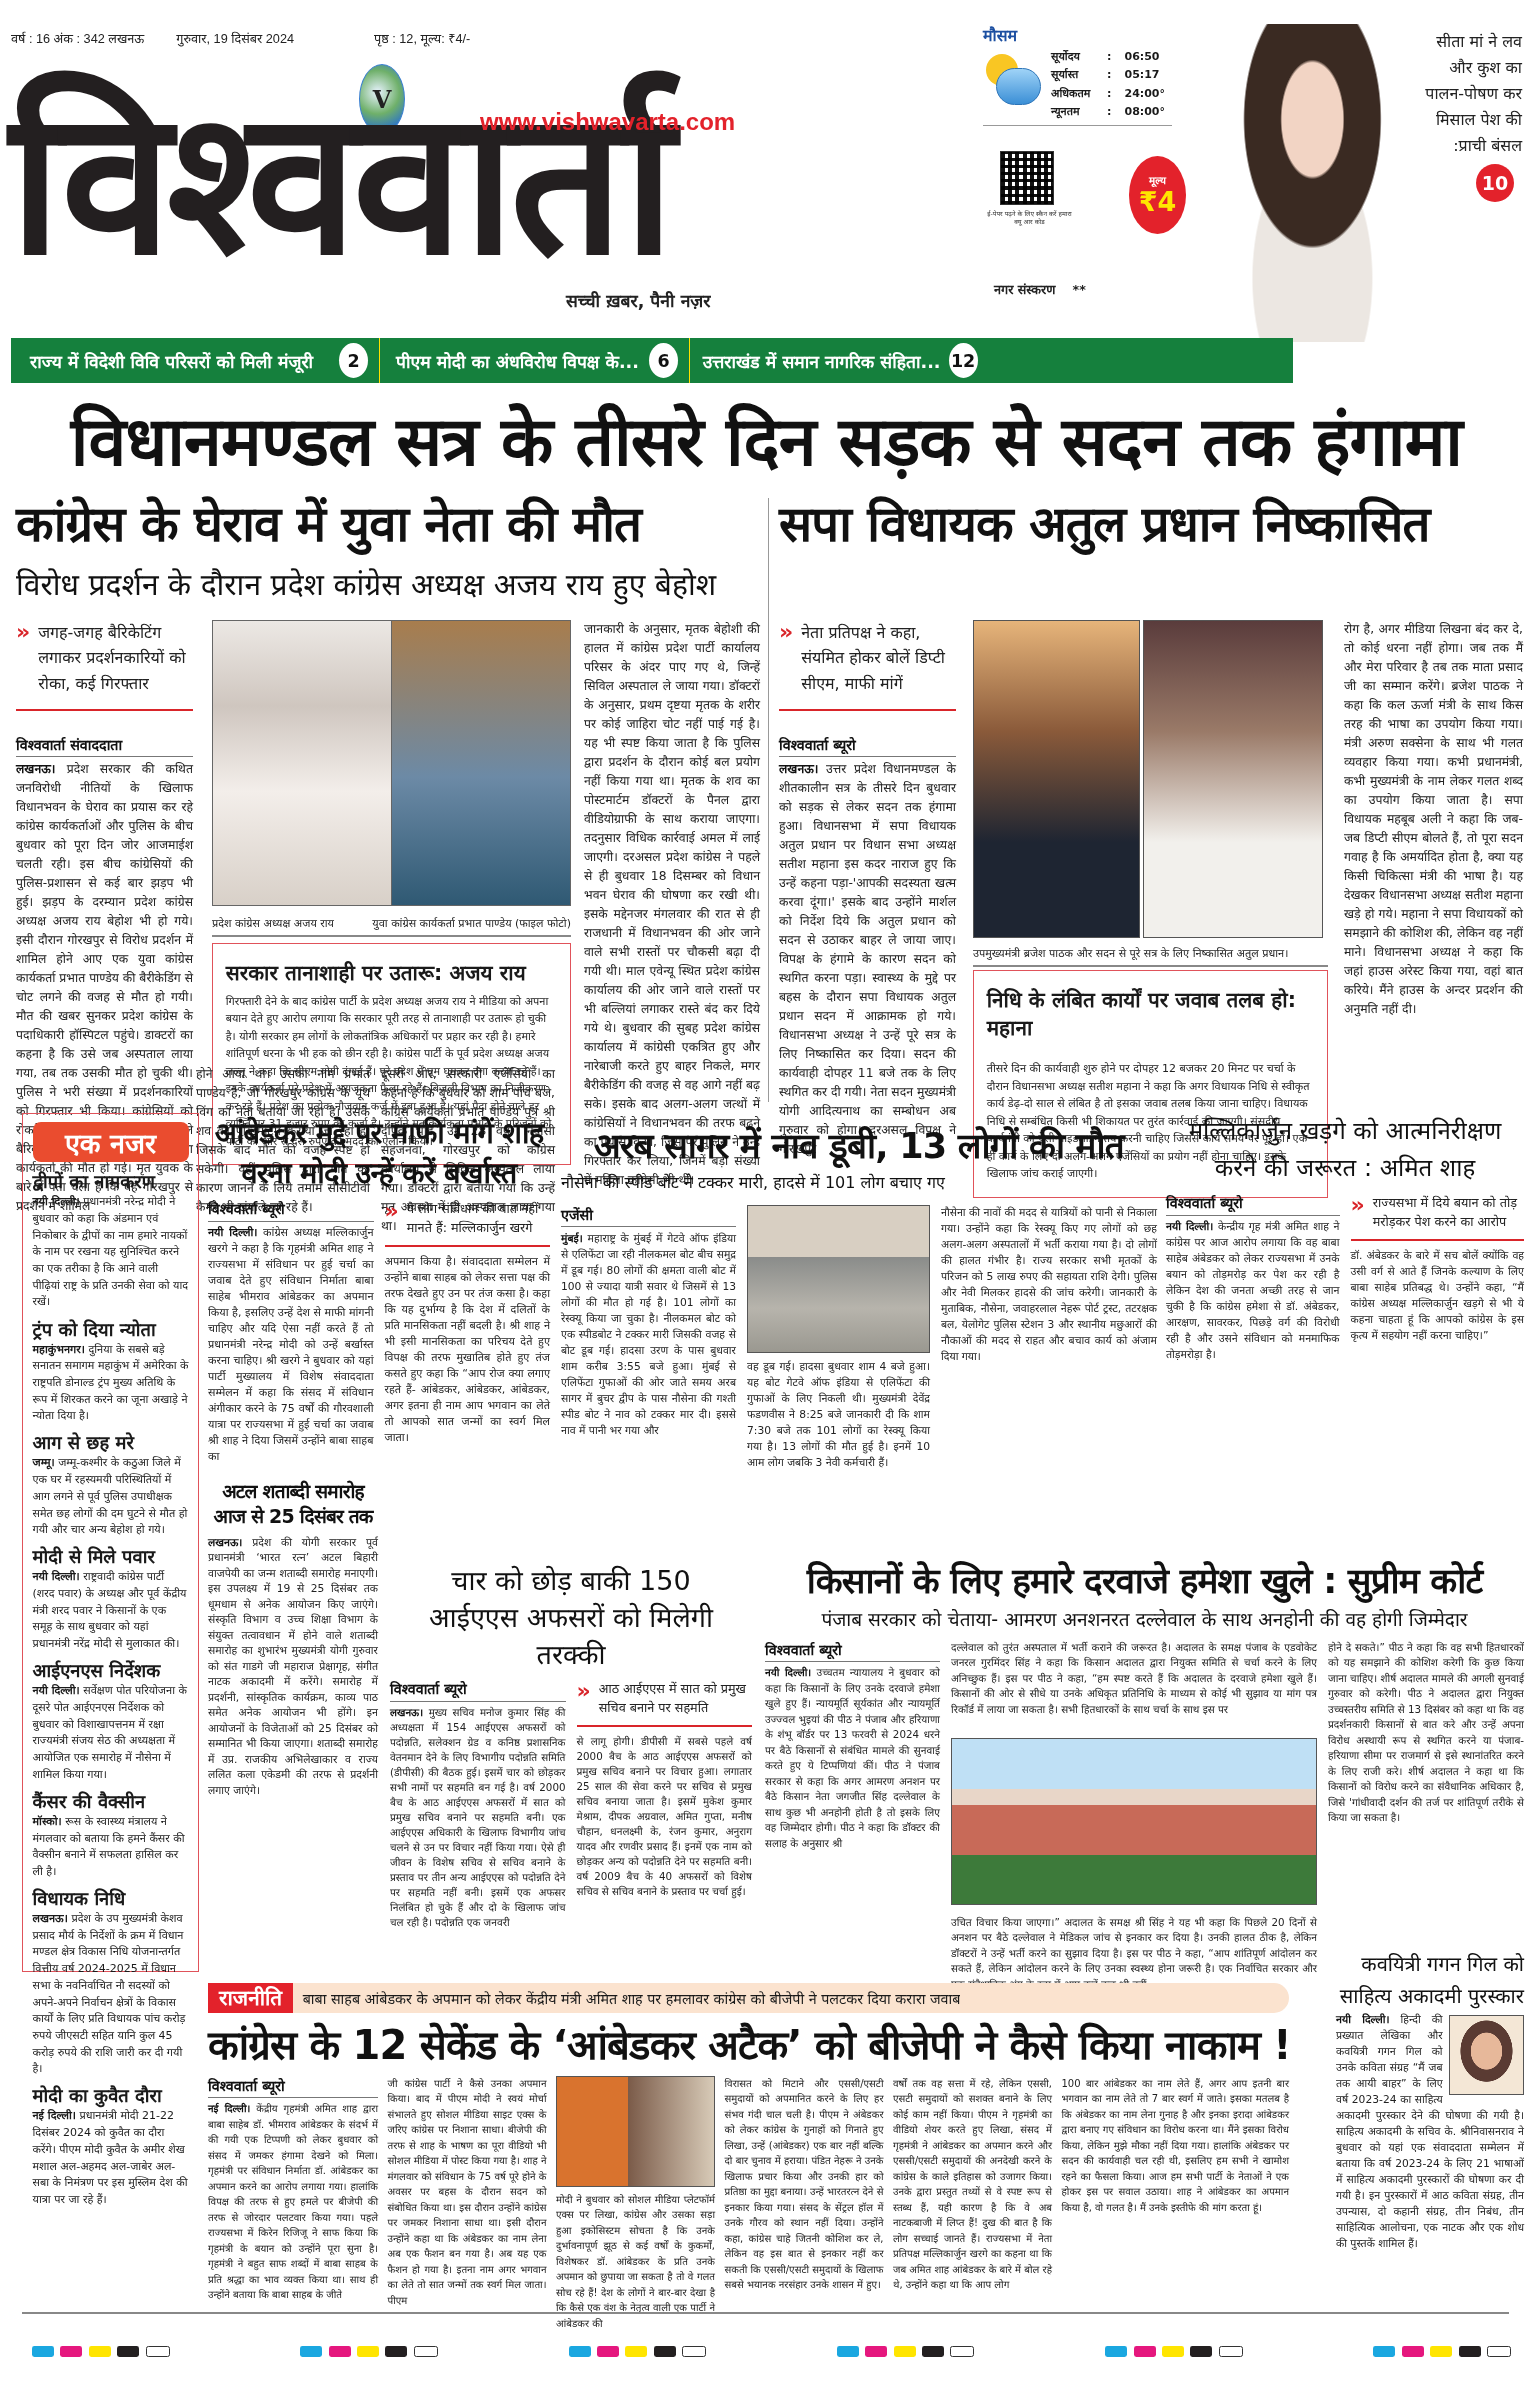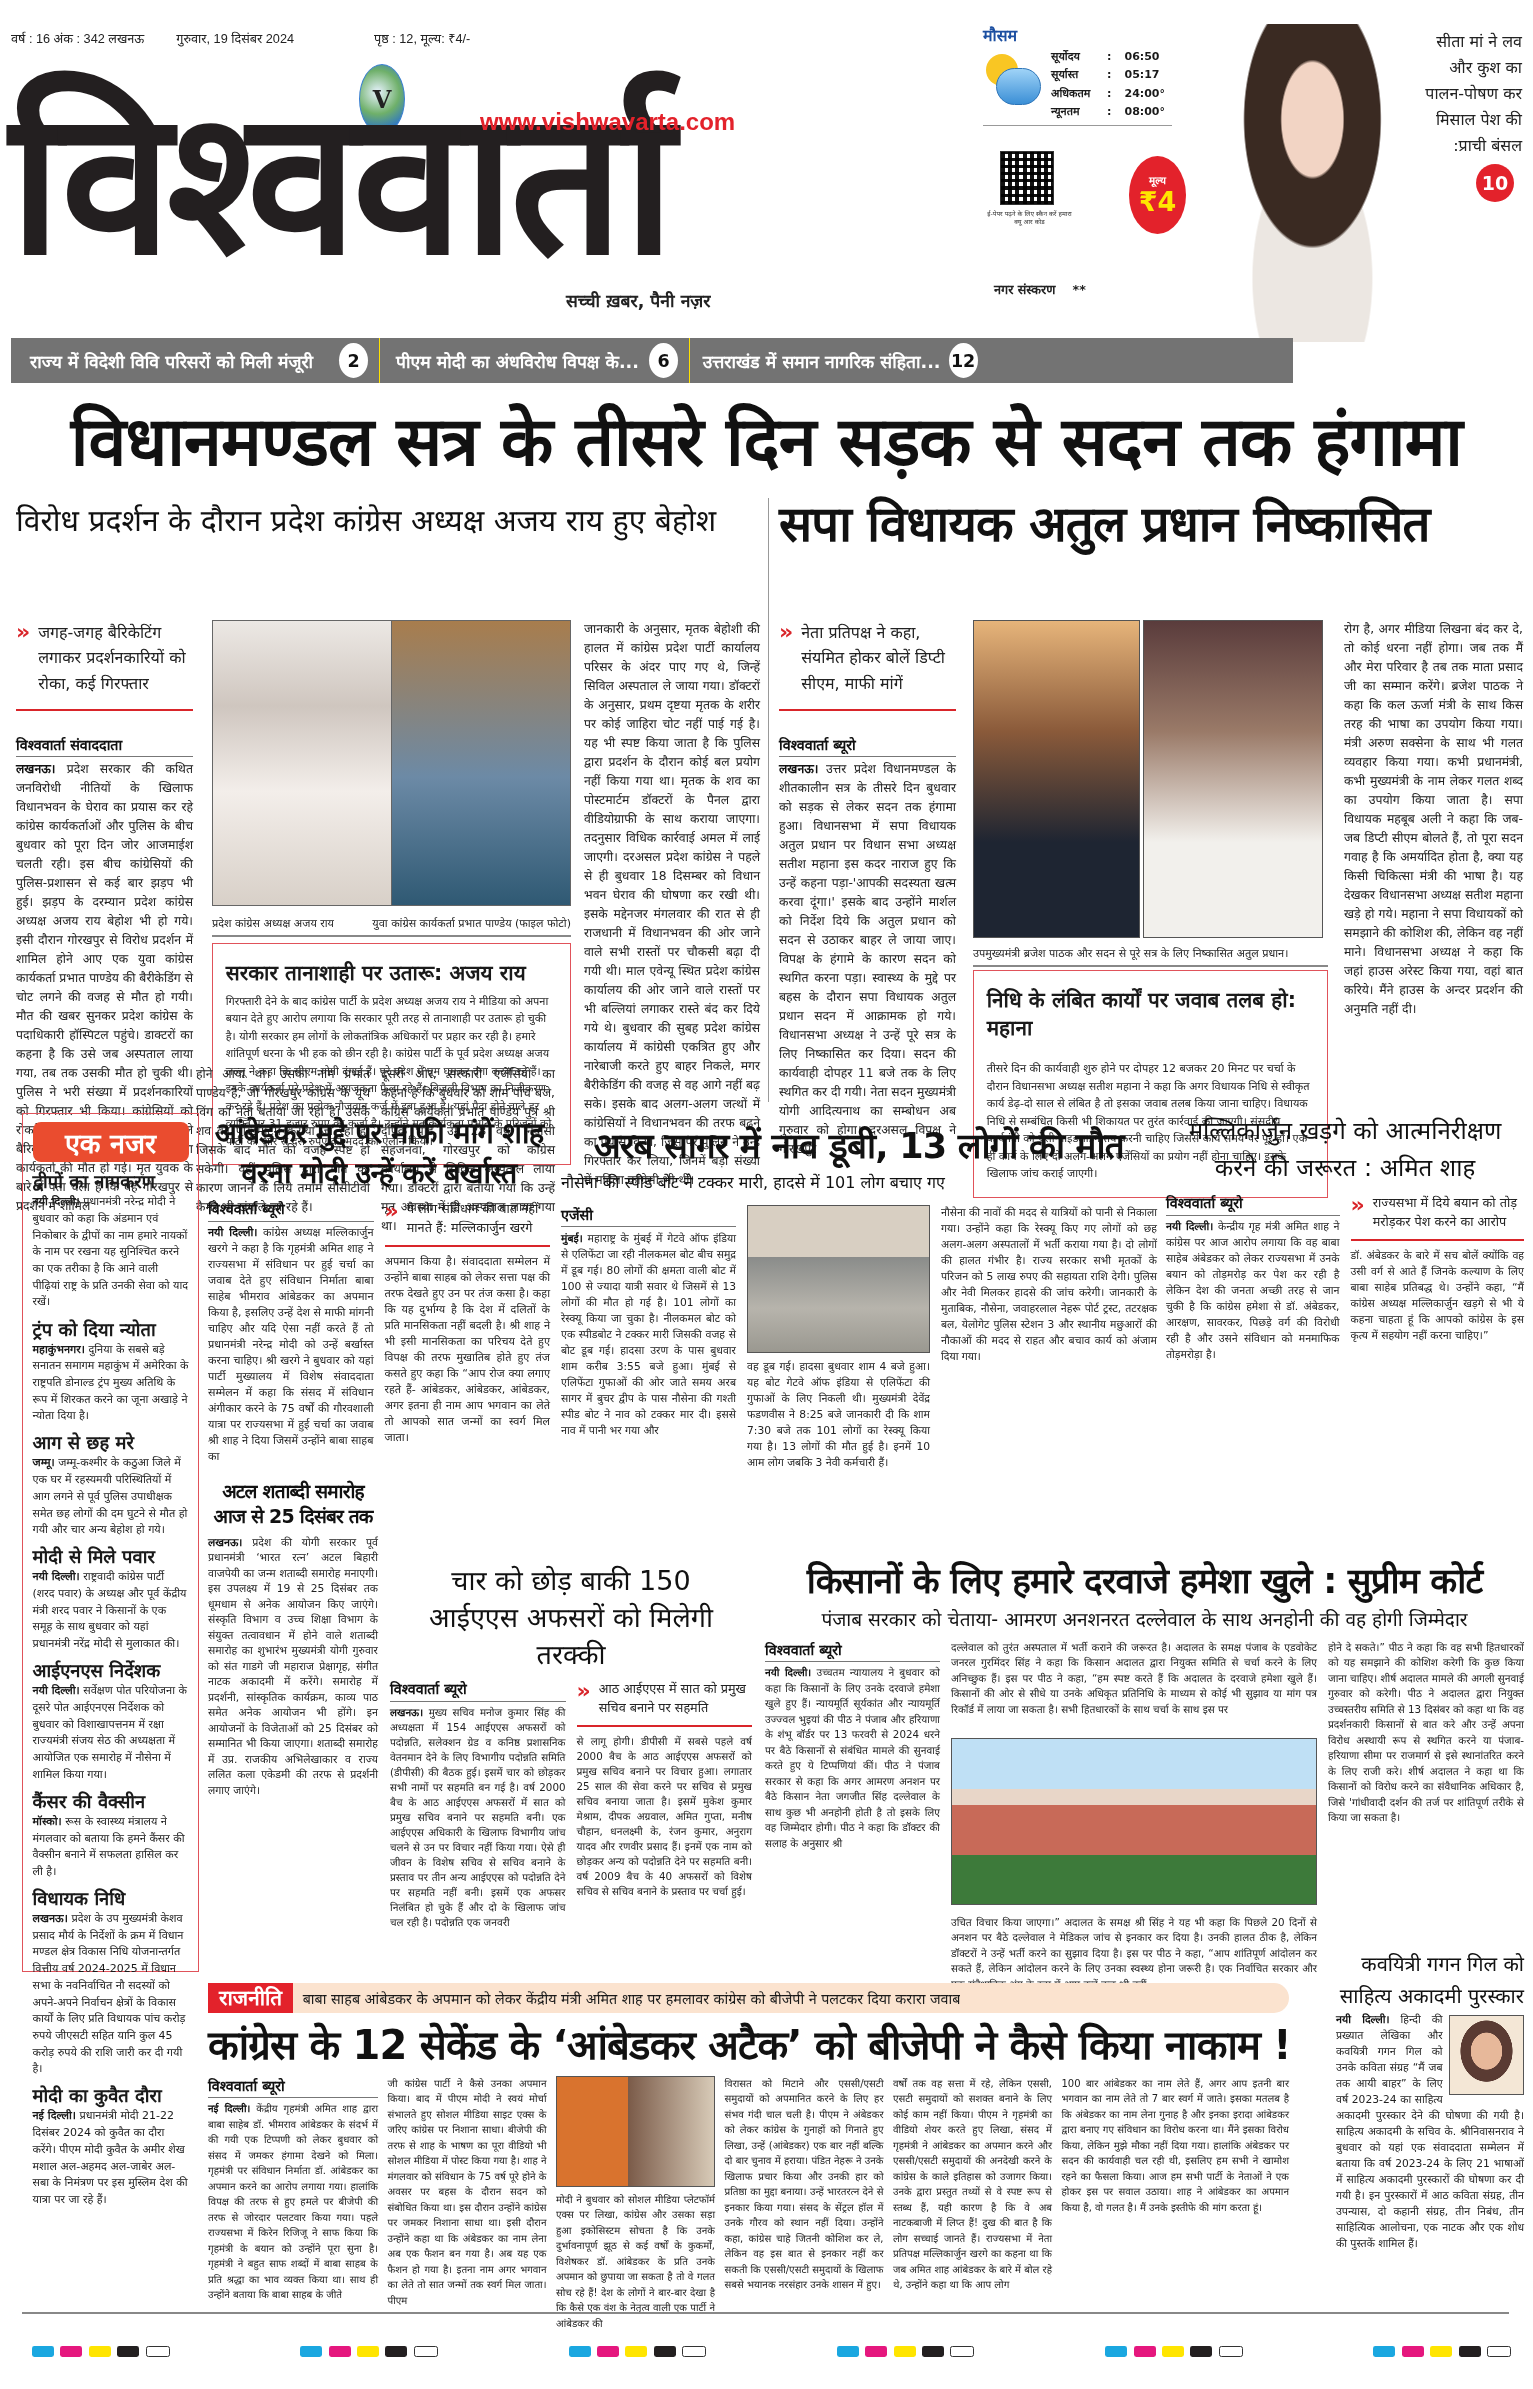--- a/index.html
+++ b/index.html
@@ -79,38 +79,39 @@
 
   <div class="abs" style="left:994px;top:280px;font-size:12.7px;font-weight:bold;color:#222;">
     <span>नगर संस्करण</span> <span style="margin-left:12.7px;">**</span>
   </div>
 
   <div class="abs" style="left:1193px;top:24px;width:199px;height:318px;background:radial-gradient(ellipse at 60% 30%,#f2d4c4 0 18%,#3a2a22 19% 40%,transparent 41%),radial-gradient(ellipse at 60% 80%,#ece7e2 0 35%,transparent 36%);"></div>
   <div class="abs" style="left:1411px;top:29px;width:111px;font-size:16px;line-height:26px;text-align:right;color:#222;">सीता मां ने लव और कुश का पालन-पोषण कर मिसाल पेश की :प्राची बंसल</div>
   <div class="abs" style="left:1476px;top:164px;width:38px;height:38px;border-radius:50%;background:#e3222b;color:#fff;font-weight:bold;font-size:19px;display:flex;align-items:center;justify-content:center;">10</div>
 </div>
 
-<div class="abs" style="left:11px;top:338px;width:1282px;height:45px;background:#737373;display:flex;">
+<div class="abs" style="left:11px;top:338px;width:1282px;height:45px;background:#15803d;display:flex;">
   <div style="flex:0 0 369px;display:flex;align-items:center;justify-content:space-between;padding:0 11px 0 19px;border-right:1.6px solid #ffe100;">
     <span style="color:#fff;font-size:17.5px;font-weight:bold;">राज्य में विदेशी विवि परिसरों को मिली मंजूरी</span>
     <span style="background:#fff;color:#111;border-radius:50%;width:29px;height:35px;display:flex;align-items:center;justify-content:center;font-weight:bold;font-size:17.5px;">2</span>
   </div>
   <div style="flex:0 0 310px;display:flex;align-items:center;justify-content:space-between;padding:0 11px 0 16px;border-right:1.6px solid #ffe100;">
     <span style="color:#fff;font-size:17.5px;font-weight:bold;">पीएम मोदी का अंधविरोध विपक्ष के...</span>
     <span style="background:#fff;color:#111;border-radius:50%;width:29px;height:35px;display:flex;align-items:center;justify-content:center;font-weight:bold;font-size:17.5px;">6</span>
   </div>
   <div style="flex:0 0 294px;display:flex;align-items:center;justify-content:space-between;padding:0 6.4px 0 12.7px;">
     <span style="color:#fff;font-size:17.5px;font-weight:bold;">उत्तराखंड में समान नागरिक संहिता...</span>
     <span style="background:#fff;color:#111;border-radius:50%;width:29px;height:35px;display:flex;align-items:center;justify-content:center;font-weight:bold;font-size:17.5px;">12</span>
   </div>
 </div>
 
 <div class="abs h-big" style="left:11px;top:398px;width:1511px;font-size:68px;line-height:87px;text-align:center;">विधानमण्डल सत्र के तीसरे दिन सड़क से सदन तक हंगामा</div>
 
 <div class="abs" style="left:16px;top:493px;width:743px;height:604px;">
+  <div class="h-big" style="font-size:49px;line-height:64px;white-space:nowrap;">कांग्रेस के घेराव में युवा नेता की मौत</div>
   <div class="h-mid" style="font-size:30px;line-height:45px;margin-top:4.8px;white-space:nowrap;">विरोध प्रदर्शन के दौरान प्रदेश कांग्रेस अध्यक्ष अजय राय हुए बेहोश</div>
 
   <div class="abs" style="left:0;top:127px;width:177px;">
     <div class="pull">
         <span class="chev">»</span>
         <span>जगह-जगह बैरिकेटिंग लगाकर प्रदर्शनकारियों को रोका, कई गिरफ्तार</span>
       </div>
     <div class="byline" style="margin-top:24px;">विश्ववार्ता संवाददाता</div>
     <p class="body"><b>लखनऊ।</b> <span>प्रदेश सरकार की कथित जनविरोधी नीतियों के खिलाफ विधानभवन के घेराव का प्रयास कर रहे कांग्रेस कार्यकर्ताओं और पुलिस के बीच बुधवार को पूरा दिन जोर आजमाईश चलती रही। इस बीच कांग्रेसियों की पुलिस-प्रशासन से कई बार झड़प भी हुई। झड़प के दरम्यान प्रदेश कांग्रेस अध्यक्ष अजय राय बेहोश भी हो गये। इसी दौरान गोरखपुर से विरोध प्रदर्शन में शामिल होने आए एक युवा कांग्रेस कार्यकर्ता प्रभात पाण्डेय की बैरीकेडिंग से चोट लगने की वजह से मौत हो गयी। मौत की खबर सुनकर प्रदेश कांग्रेस के पदाधिकारी हॉस्पिटल पहुंचे। डाक्टरों का कहना है कि उसे जब अस्पताल लाया गया, तब तक उसकी मौत हो चुकी थी। पुलिस ने भरी संख्या में प्रदर्शनकारियों को गिरफ्तार भी किया। कांग्रेसियों को रोकने के लिए लगाये गये नुकीले बैरिकेटिंग से घायल होकर एक युवा कार्यकर्ता की मौत हो गई। मृत युवक के बारे में पता चला है कि वह गोरखपुर से प्रदर्शन में शामिल</span></p>
   </div>

